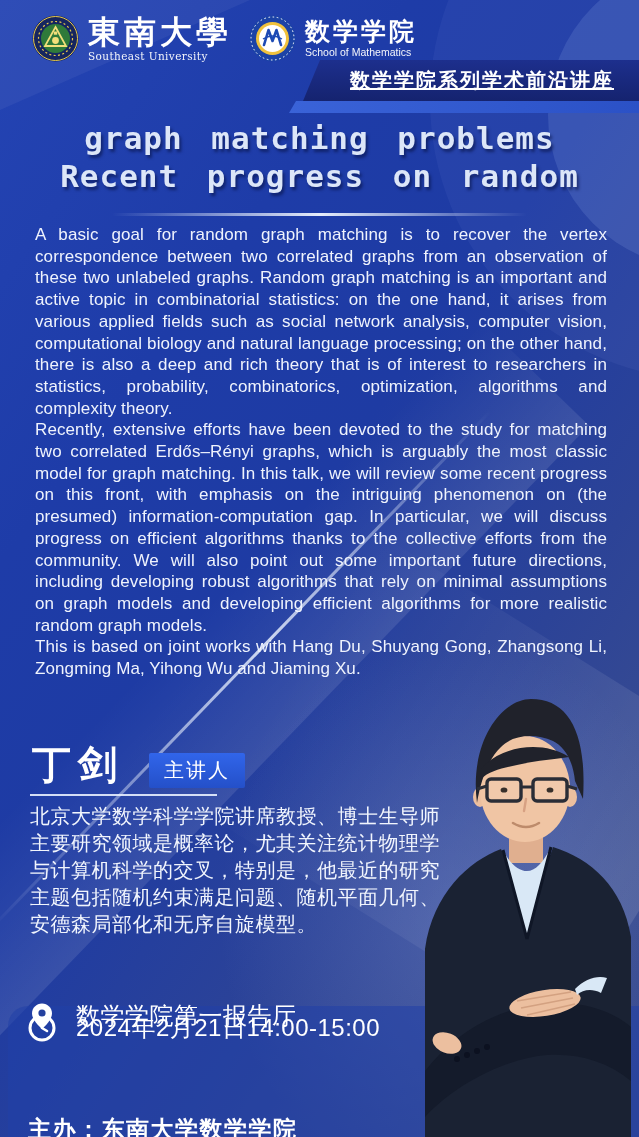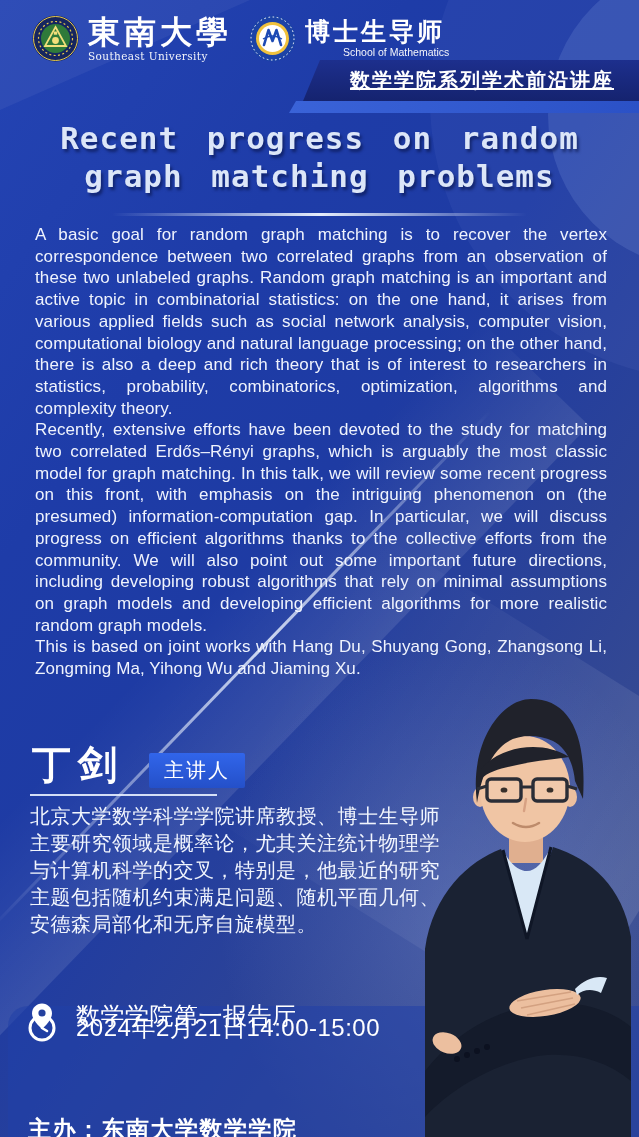--- a/index.html
+++ b/index.html
@@ -26,21 +26,21 @@
     transform:rotate(32deg);}
   .photo-glow{position:absolute;right:-60px;bottom:-60px;width:480px;height:560px;border-radius:50%;
     background:radial-gradient(closest-side,rgba(130,150,215,.30),rgba(130,150,215,0));}
   
   .logo-row{position:absolute;left:32px;top:15px;display:flex;align-items:center;z-index:5;}
   .logo-circle{width:47px;height:47px;flex:0 0 auto;}
   .org-text{margin-left:9px;line-height:1;}
   .org-zh{font-family:"DejaVu Serif",serif;font-weight:bold;font-size:32px;letter-spacing:4px;white-space:nowrap;}
   .org-en{font-family:"DejaVu Serif",serif;font-size:10.5px;letter-spacing:.4px;margin-top:3px;opacity:.95;}
   .school-zh{font-weight:bold;font-size:25px;letter-spacing:3px;white-space:nowrap;}
-  .school-en{font-size:10.5px;margin-top:3px;opacity:.95;margin-left:38px;}
+  .school-en{font-size:10.5px;margin-top:3px;opacity:.95;}
   .logo-gap{width:17px;}
   
   .banner{position:absolute;left:303px;right:0;top:60px;height:41px;z-index:4;
     background:linear-gradient(180deg,#1d2f8d,#15236f);
     clip-path:polygon(17px 0,100% 0,100% 100%,0 100%);
     display:flex;align-items:center;justify-content:center;}
   .banner span{font-size:20px;font-weight:bold;letter-spacing:2px;padding-left:22px;text-decoration:underline;}
   .banner-strip{position:absolute;left:289px;right:0;top:101px;height:12px;z-index:3;
     background:linear-gradient(90deg,#3a63d8,#2b51c6);
     clip-path:polygon(7px 0,100% 0,100% 100%,0 100%);}
@@ -108,33 +108,33 @@
     <div class="logo-gap"></div>
     <svg class="logo-circle" viewBox="0 0 47 47">
       <circle cx="23.5" cy="23.5" r="23" fill="#1c43a6"></circle>
       <circle cx="23.5" cy="23.5" r="21.5" fill="none" stroke="#ffffff" stroke-width="1" stroke-dasharray="1.6 2.6"></circle>
       <circle cx="23.5" cy="23.5" r="16.5" fill="#f0c23c"></circle>
       <circle cx="23.5" cy="23.5" r="13.5" fill="#ffffff"></circle>
       <path d="M15 30 L19.5 15 L23.5 26 L27.5 15 L32 30" fill="none" stroke="#1d4ab4" stroke-width="2.6" stroke-linecap="round" stroke-linejoin="round"></path>
       <path d="M14 24 Q23.5 18 33 24" fill="none" stroke="#1d4ab4" stroke-width="1.4"></path>
     </svg>
     <div class="org-text">
-      <div class="school-zh">博士生导师</div>
+      <div class="school-zh">数学学院</div>
       <div class="school-en">School of Mathematics</div>
     </div>
   </div>
 
   <div class="banner">
     <span>数学学院系列学术前沿讲座</span>
   </div>
   <div class="banner-strip"></div>
 
   <div class="title">
+    <div>graph matching problems</div>
     <div>Recent progress on random</div>
-    <div>graph matching problems</div>
   </div>
   <div class="title-divider"></div>
 
   <div class="abstract">
     <p>A basic goal for random graph matching is to recover the vertex correspondence between two correlated graphs from an observation of these two unlabeled graphs. Random graph matching is an important and active topic in combinatorial statistics: on the one hand, it arises from various applied fields such as social network analysis, computer vision, computational biology and natural language processing; on the other hand, there is also a deep and rich theory that is of interest to researchers in statistics, probability, combinatorics, optimization, algorithms and complexity theory.</p>
     <p>Recently, extensive efforts have been devoted to the study for matching two correlated Erdős–Rényi graphs, which is arguably the most classic model for graph matching. In this talk, we will review some recent progress on this front, with emphasis on the intriguing phenomenon on (the presumed) information-computation gap. In particular, we will discuss progress on efficient algorithms thanks to the collective efforts from the community. We will also point out some important future directions, including developing robust algorithms that rely on minimal assumptions on graph models and developing efficient algorithms for more realistic random graph models.</p>
     <p>This is based on joint works with Hang Du, Shuyang Gong, Zhangsong Li, Zongming Ma, Yihong Wu and Jiaming Xu.</p>
   </div>
 
   <div class="speaker-name">丁剑</div>

